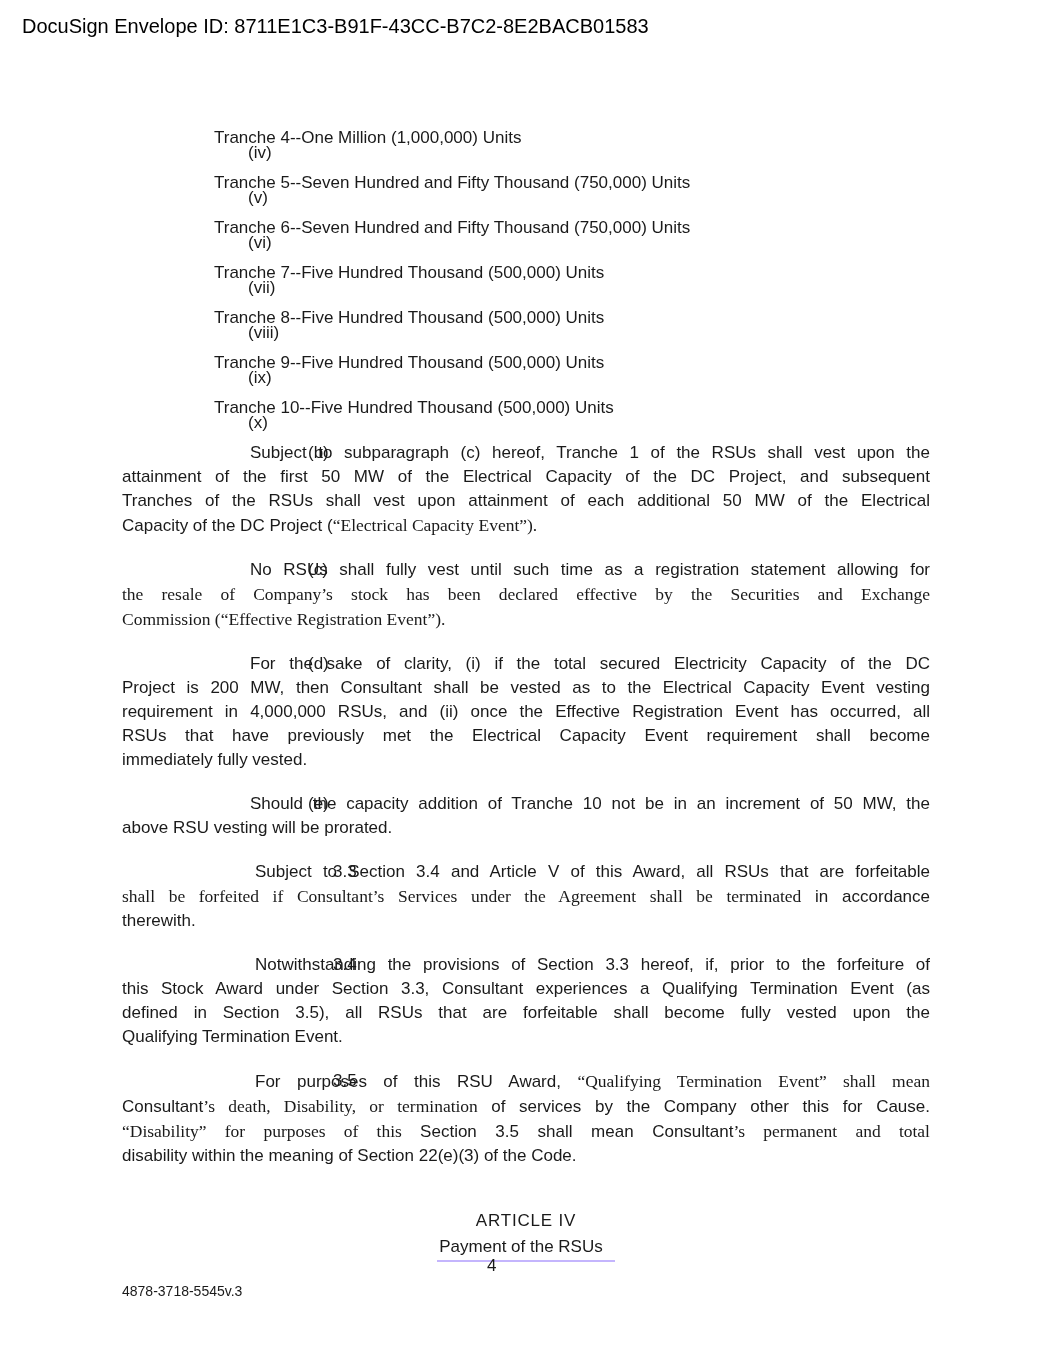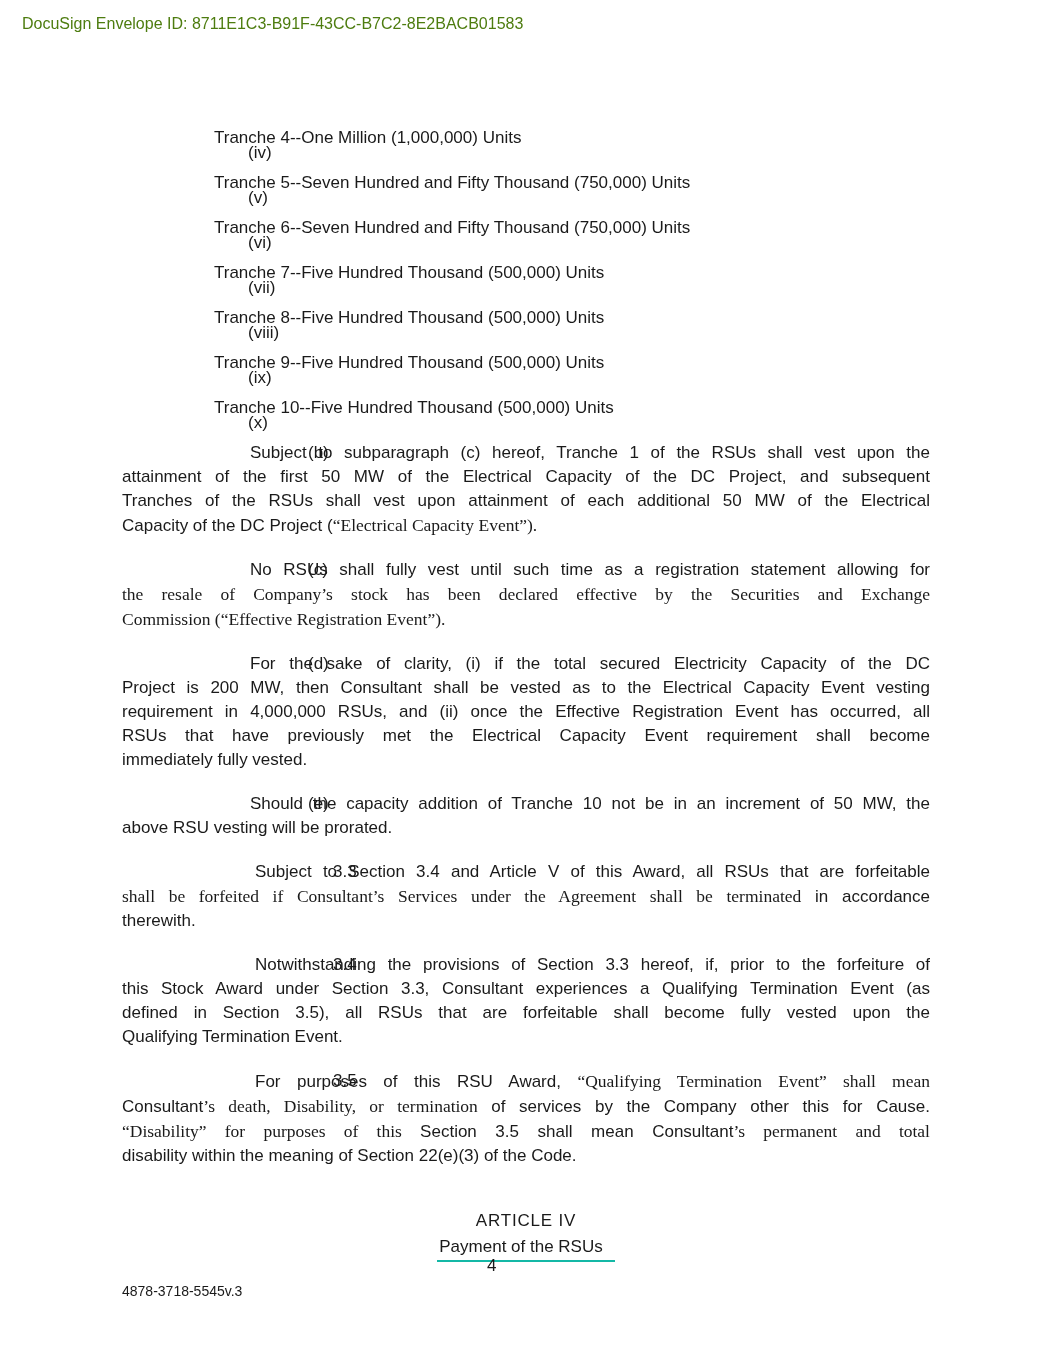--- a/index.html
+++ b/index.html
@@ -9,22 +9,22 @@
     height: 1365px;
     background: #ffffff;
     font-family: "Liberation Sans", "DejaVu Sans", sans-serif;
     color: #1a1a1a;
     overflow: hidden;
   }
   .ds-header {
     position: absolute;
     left: 22px;
     top: 15px;
-    font-size: 16px;
-    color: #4d7c0f;
+    font-size: 20px;
+    color: #000000;
   }
   .content {
     position: absolute;
     left: 122px;
     top: 126px;
     width: 808px;
     font-size: 17px;
     line-height: 24px;
   }
   
@@ -44,21 +44,21 @@
   .para.letter .plabel { left: 58px; }
   .para.letter .line.first { text-indent: 128px; }
   .para.section .plabel { left: 78px; }
   .para.section .line.first { text-indent: 133px; }
   .serif { font-family: Liberation Serif, serif; font-size: 17.5px; }
   
   .article-heading { text-align: center; margin-top: 20px; line-height: 26px; }
   .article-title { letter-spacing: 0.8px; margin-top: 40px; }
   .article-subtitle {
     display: inline-block;
-    border-bottom: 2px solid #14b8a6;
+    border-bottom: 2px solid #c4b5fd;
     padding: 0 12px 0 2px;
   }
   .page-number {
     position: absolute;
     left: 487px;
     top: 1256px;
     font-size: 17px;
   }
   .doc-number {
     position: absolute;

